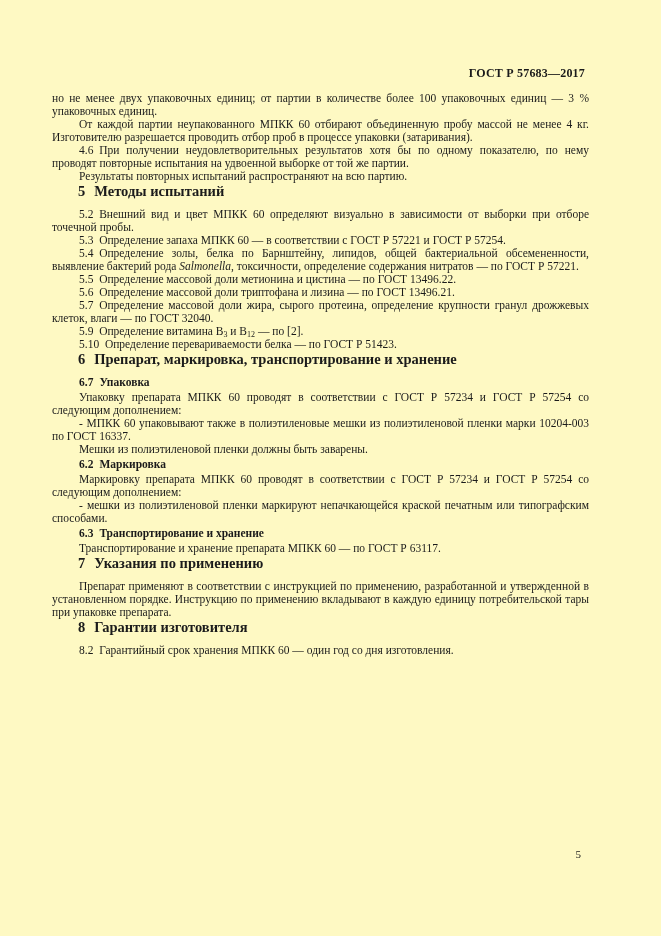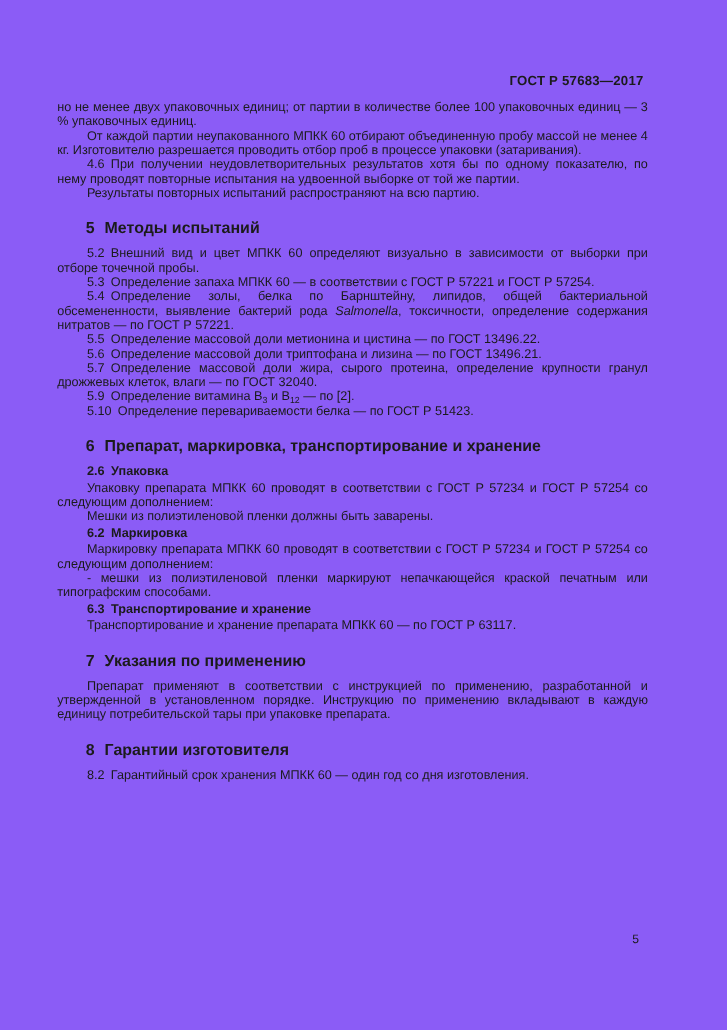--- a/index.html
+++ b/index.html
@@ -5,22 +5,22 @@
 <style>
   html, body { margin: 0; padding: 0; }
   body {
     width: 661px; height: 936px;
     background: #ffffff;
     overflow: hidden;
   }
   .page {
     position: relative;
     width: 661px; height: 936px;
-    background: #8b5cf6;
-    font-family: Liberation Sans, sans-serif;
+    background: #fef9c3;
+    font-family: Liberation Serif, serif;
     color: #1b1b1b;
   }
   .running-header {
     position: absolute;
     top: 66px; right: 76px;
     font-size: 12px;
     font-weight: bold;
     letter-spacing: 0.2px;
     white-space: nowrap;
   }
@@ -34,21 +34,21 @@
   .content p {
     margin: 0;
     text-align: justify;
     text-indent: 27px;
   }
   .content p.noindent { text-indent: 0; }
   h1.sec {
     font-size: 14.5px;
     line-height: 17px;
     font-weight: bold;
-    margin: 17px 0 8px 0;
+    margin: 0 0 8px 0;
     padding-left: 26px;
     text-align: left;
   }
   h1.sec .num { margin-right: 9px; }
   h2.sub {
     font-size: 11.5px;
     line-height: 13px;
     font-weight: bold;
     margin: 2px 0 2px 0;
     padding-left: 27px;
@@ -83,22 +83,23 @@
     <p>5.3 Определение запаха МПКК 60 — в соответствии с ГОСТ Р 57221 и ГОСТ Р 57254.</p>
     <p><span>5.4 Определение золы, белка по Барнштейну, липидов, общей бактериальной обсемененности, выявление бактерий рода </span><span class="it">Salmonella</span><span>, токсичности, определение содержания нитратов — по ГОСТ Р 57221.</span></p>
     <p>5.5 Определение массовой доли метионина и цистина — по ГОСТ 13496.22.</p>
     <p>5.6 Определение массовой доли триптофана и лизина — по ГОСТ 13496.21.</p>
     <p>5.7 Определение массовой доли жира, сырого протеина, определение крупности гранул дрожжевых клеток, влаги — по ГОСТ 32040.</p>
     <p><span>5.9 Определение витамина B</span><sub>3</sub><span> и B</span><sub>12</sub><span> — по [2].</span></p>
     <p>5.10 Определение перевариваемости белка — по ГОСТ Р 51423.</p>
 
     <h1 class="sec"><span class="num">6</span><span>Препарат, маркировка, транспортирование и хранение</span></h1>
 
-    <h2 class="sub"><span class="num">2.6</span><span>Упаковка</span></h2>
+    <h2 class="sub"><span class="num">6.7</span><span>Упаковка</span></h2>
     <p>Упаковку препарата МПКК 60 проводят в соответствии с ГОСТ Р 57234 и ГОСТ Р 57254 со следующим дополнением:</p>
+    <p>- МПКК 60 упаковывают также в полиэтиленовые мешки из полиэтиленовой пленки марки 10204-003 по ГОСТ 16337.</p>
     <p>Мешки из полиэтиленовой пленки должны быть заварены.</p>
 
     <h2 class="sub"><span class="num">6.2</span><span>Маркировка</span></h2>
     <p>Маркировку препарата МПКК 60 проводят в соответствии с ГОСТ Р 57234 и ГОСТ Р 57254 со следующим дополнением:</p>
     <p>- мешки из полиэтиленовой пленки маркируют непачкающейся краской печатным или типографским способами.</p>
 
     <h2 class="sub"><span class="num">6.3</span><span>Транспортирование и хранение</span></h2>
     <p>Транспортирование и хранение препарата МПКК 60 — по ГОСТ Р 63117.</p>
 
     <h1 class="sec"><span class="num">7</span><span>Указания по применению</span></h1>

